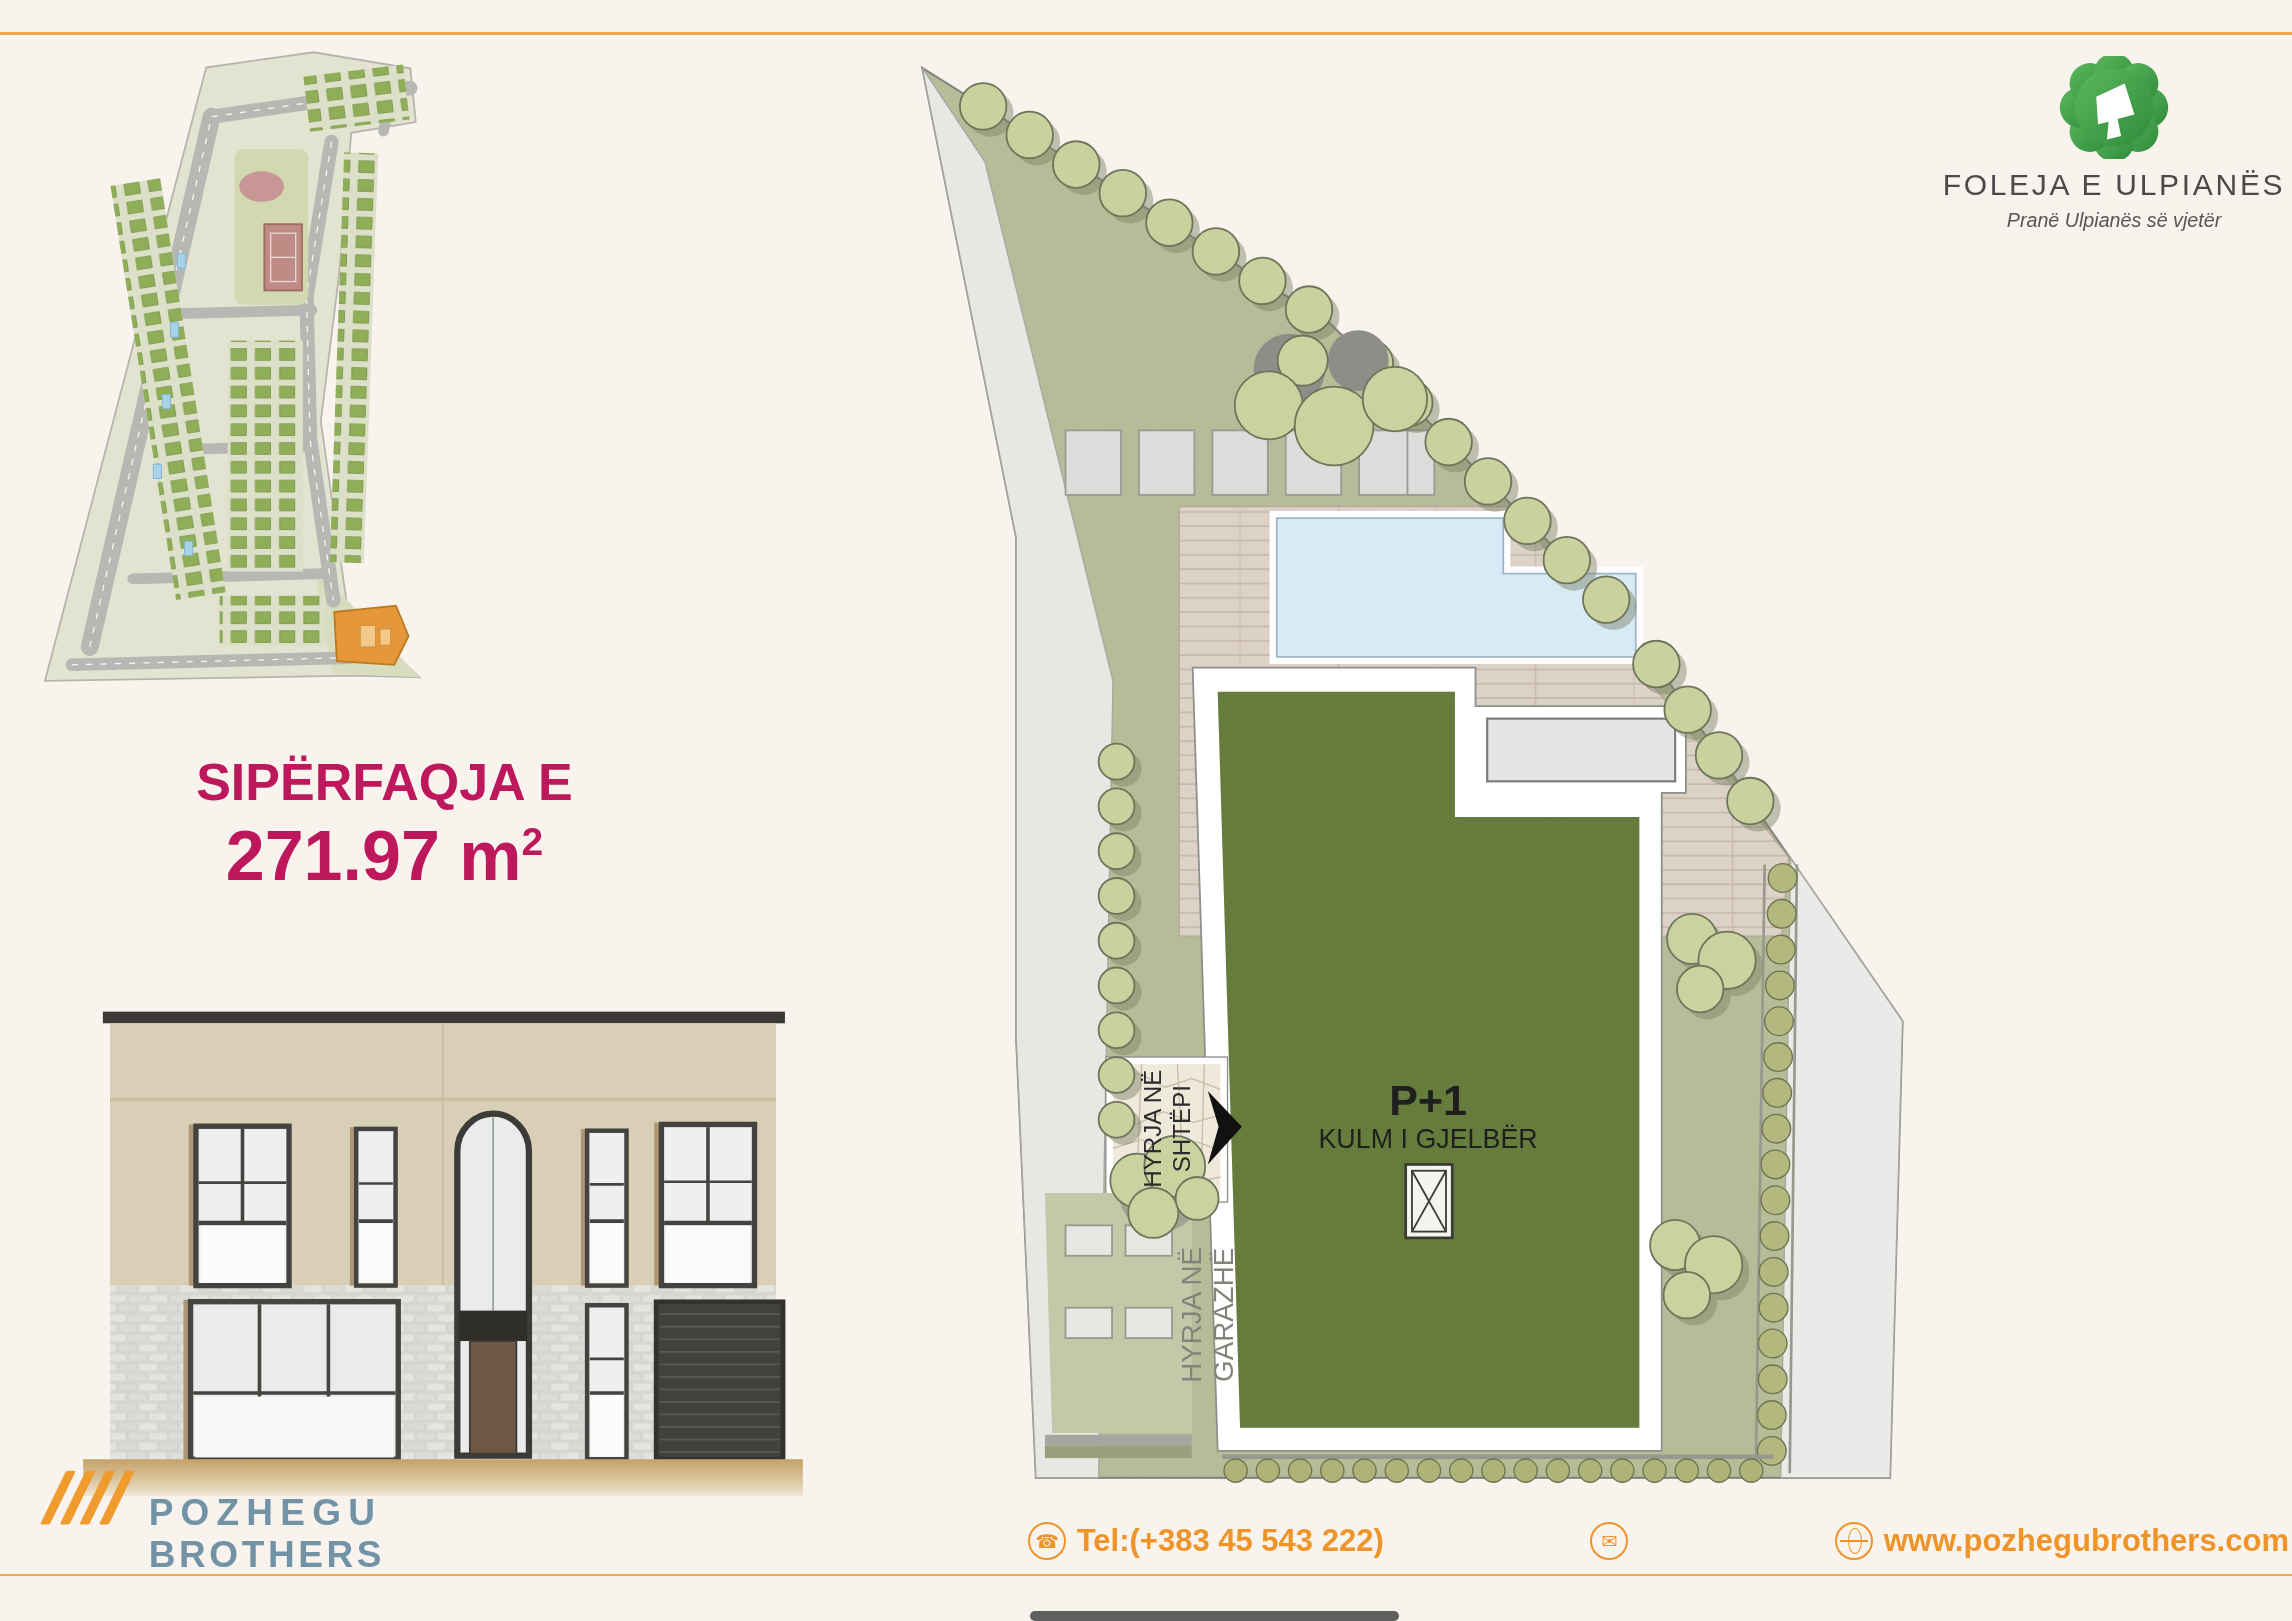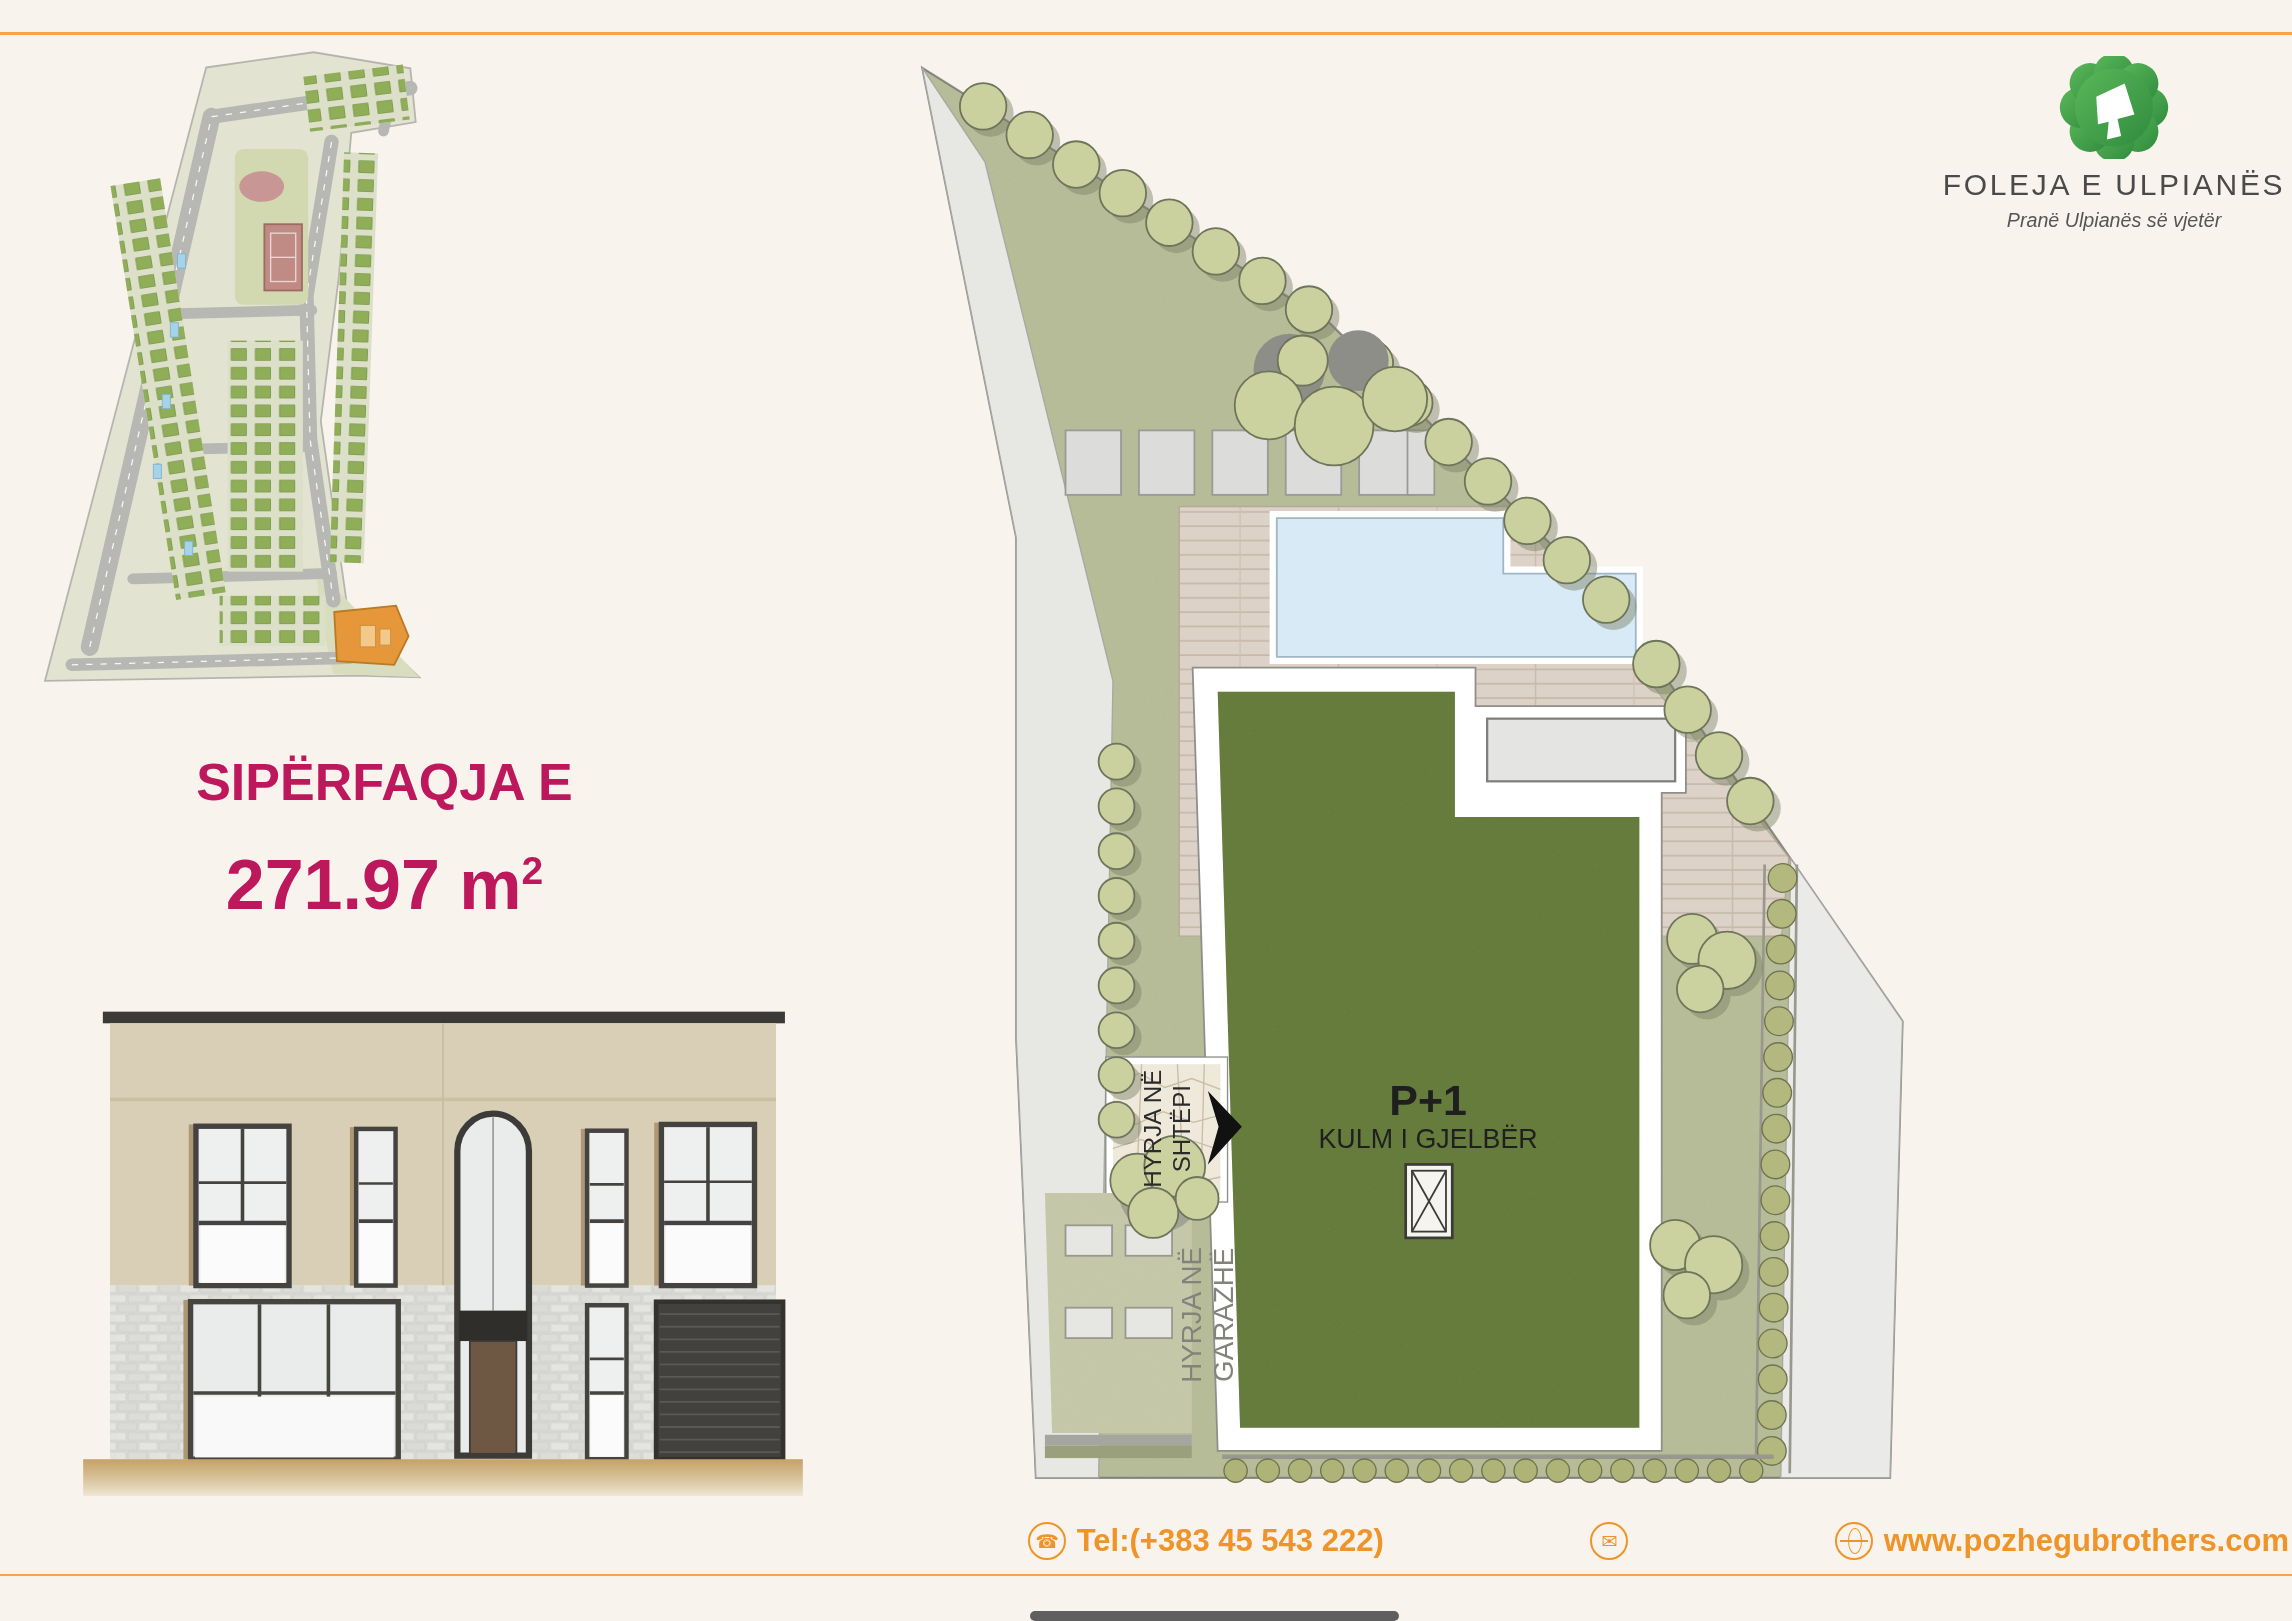--- a/index.html
+++ b/index.html
@@ -3,21 +3,21 @@
 <meta charset="utf-8">
 <style>
   html,body{margin:0;padding:0;}
   body{font-family:"Liberation Sans",sans-serif;}
   .page{position:relative;width:2293px;height:1621px;background:#f9f3ed;overflow:hidden;}
   .abs{position:absolute;}
   .rule{position:absolute;left:0;width:2293px;height:2.7px;background:#f3a44c;}
   
   .area-block{position:absolute;left:107px;top:754px;width:555px;text-align:center;color:#be185d;}
   .area-title{font-size:52px;font-weight:bold;line-height:1.1;letter-spacing:0px;}
-  .area-value{font-size:70px;font-weight:bold;margin-top:34px;}
+  .area-value{font-size:70px;font-weight:bold;margin-top:5px;}
   .area-value sup{font-size:39px;vertical-align:25px;}
   
   .brand{position:absolute;left:1926px;top:56px;width:376px;text-align:center;}
   .brand-title{font-size:30px;letter-spacing:2.7px;color:#4a4a4a;margin-top:9px;white-space:nowrap;}
   .brand-tagline{font-size:19.7px;font-style:italic;color:#555;margin-top:7.2px;}
   
   .company{position:absolute;left:39px;top:1469px;display:flex;align-items:flex-start;}
   .company-text{margin-left:10.7px;color:#7292a6;font-weight:bold;line-height:1.0;margin-top:25px;}
   .company-line1{font-size:37px;letter-spacing:7.2px;}
   .company-line2{font-size:37px;letter-spacing:3.6px;margin-top:5.4px;}
@@ -425,20 +425,34 @@
         <circle cx="0" cy="-38" r="23"></circle>
           <circle cx="27" cy="-27" r="23"></circle>
           <circle cx="0" cy="0" r="44"></circle>
       </g>
       <path d="M-20,-12 L12,-27 L23,8 L4,13 L8,32 L-8,36 L-6,16 L-18,19 Z" fill="#ffffff"></path>
     </svg>
     <div class="brand-title">FOLEJA E ULPIANËS</div>
     <div class="brand-tagline">Pranë Ulpianës së vjetër</div>
   </div>
 
+  <div class="company">
+    <svg width="99" height="59" viewBox="0 0 110 66">
+      <g transform="translate(30,2) skewX(-26)" fill="#f09b2e">
+        <rect x="0" y="0" width="11" height="60" rx="2"></rect>
+        <rect x="22" y="0" width="11" height="60" rx="2"></rect>
+        <rect x="44" y="0" width="11" height="60" rx="2"></rect>
+        <rect x="66" y="0" width="11" height="60" rx="2"></rect>
+      </g>
+    </svg>
+    <div class="company-text">
+      <div class="company-line1">POZHEGU</div>
+      <div class="company-line2">BROTHERS</div>
+    </div>
+  </div>
 
   <div class="contact">
     <div class="contact-item">
       <span class="cicon">☎</span>
       <span>Tel:(+383 45 543 222)</span>
     </div>
     <div class="contact-item">
       <span class="cicon">✉</span>
     </div>
     <div class="contact-item">

